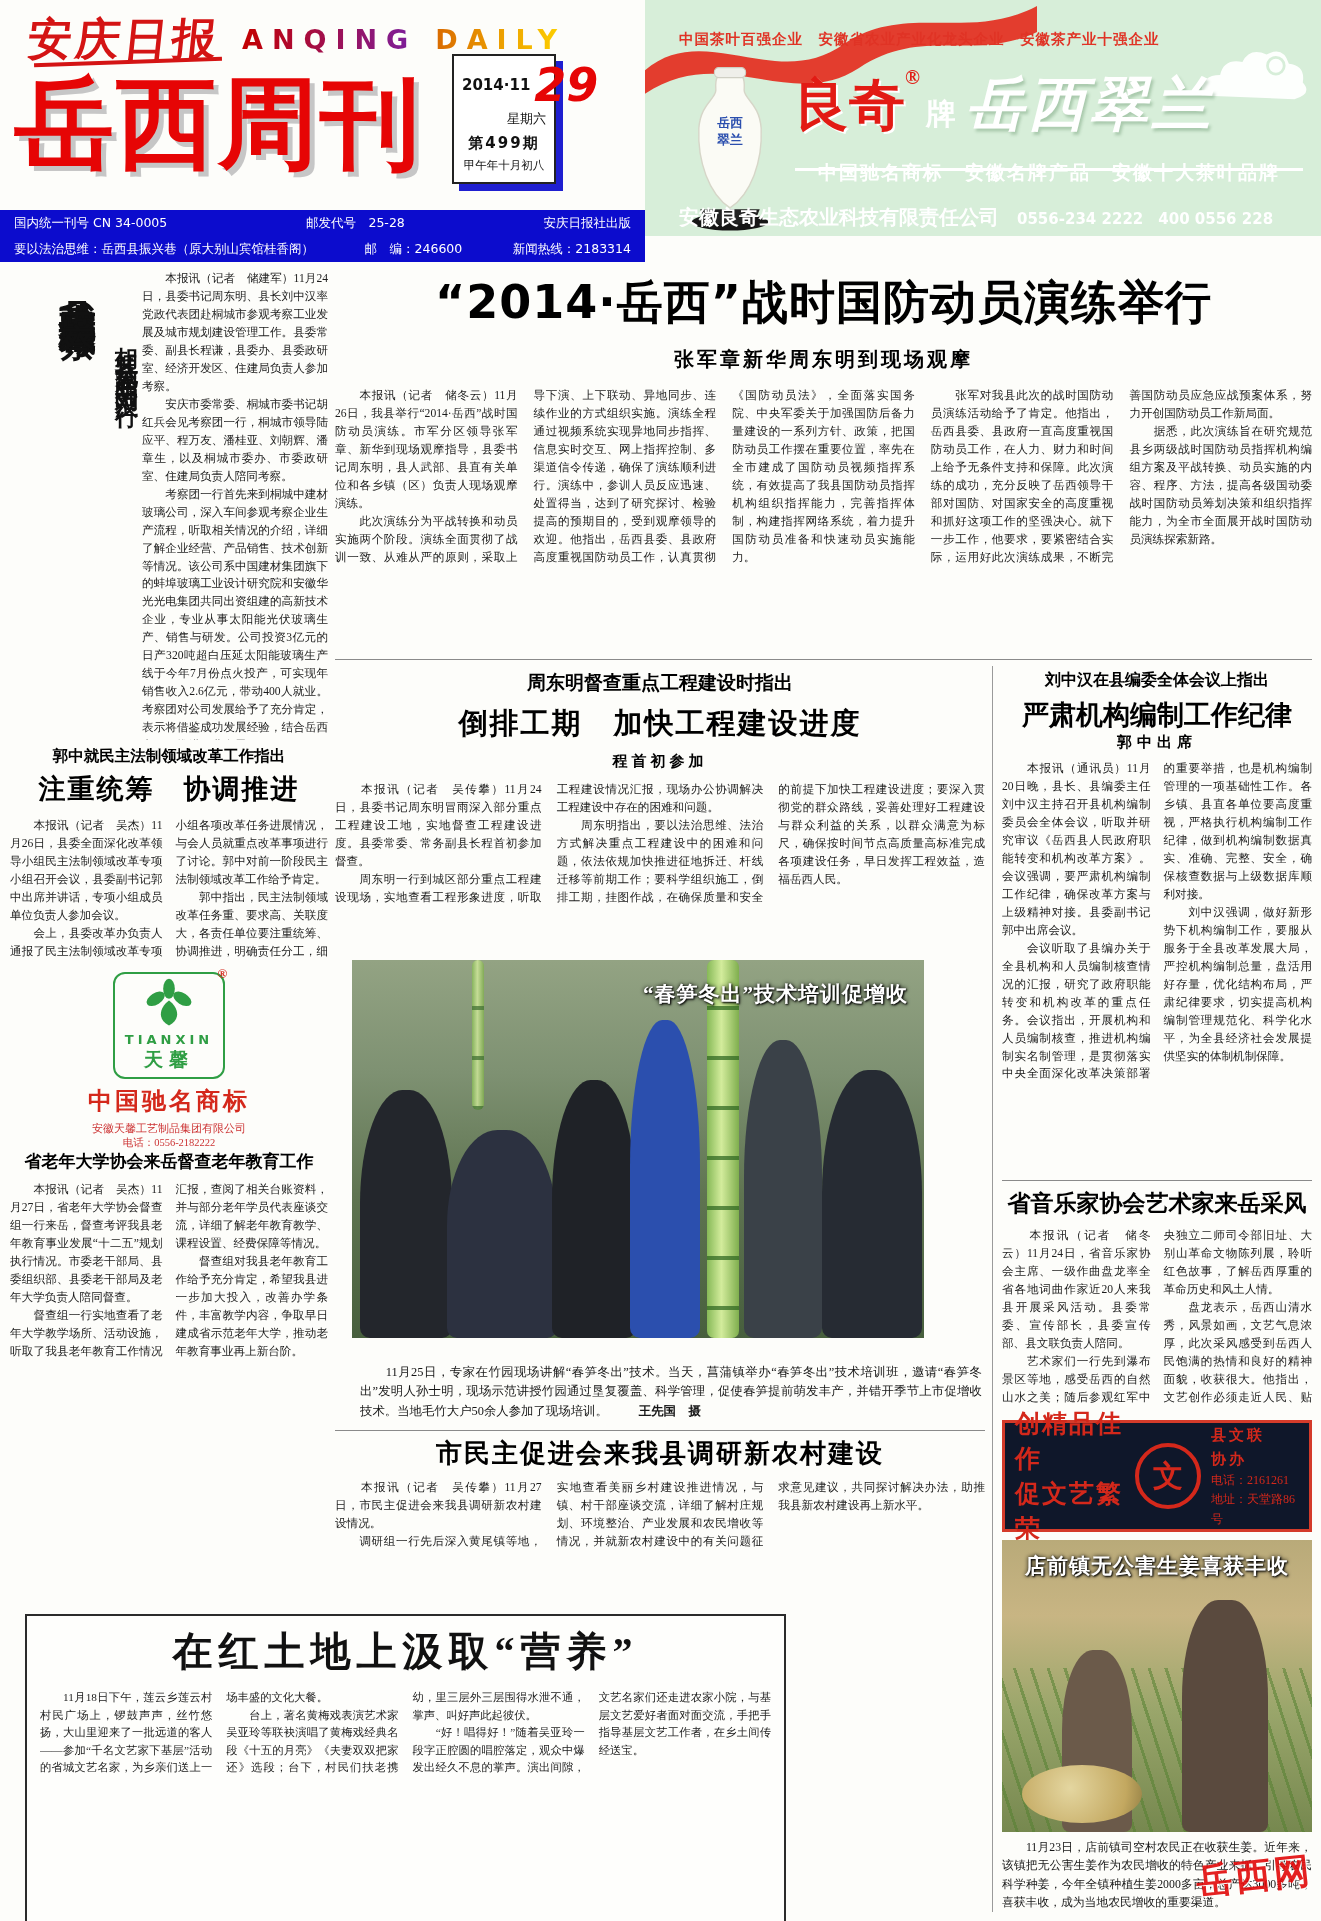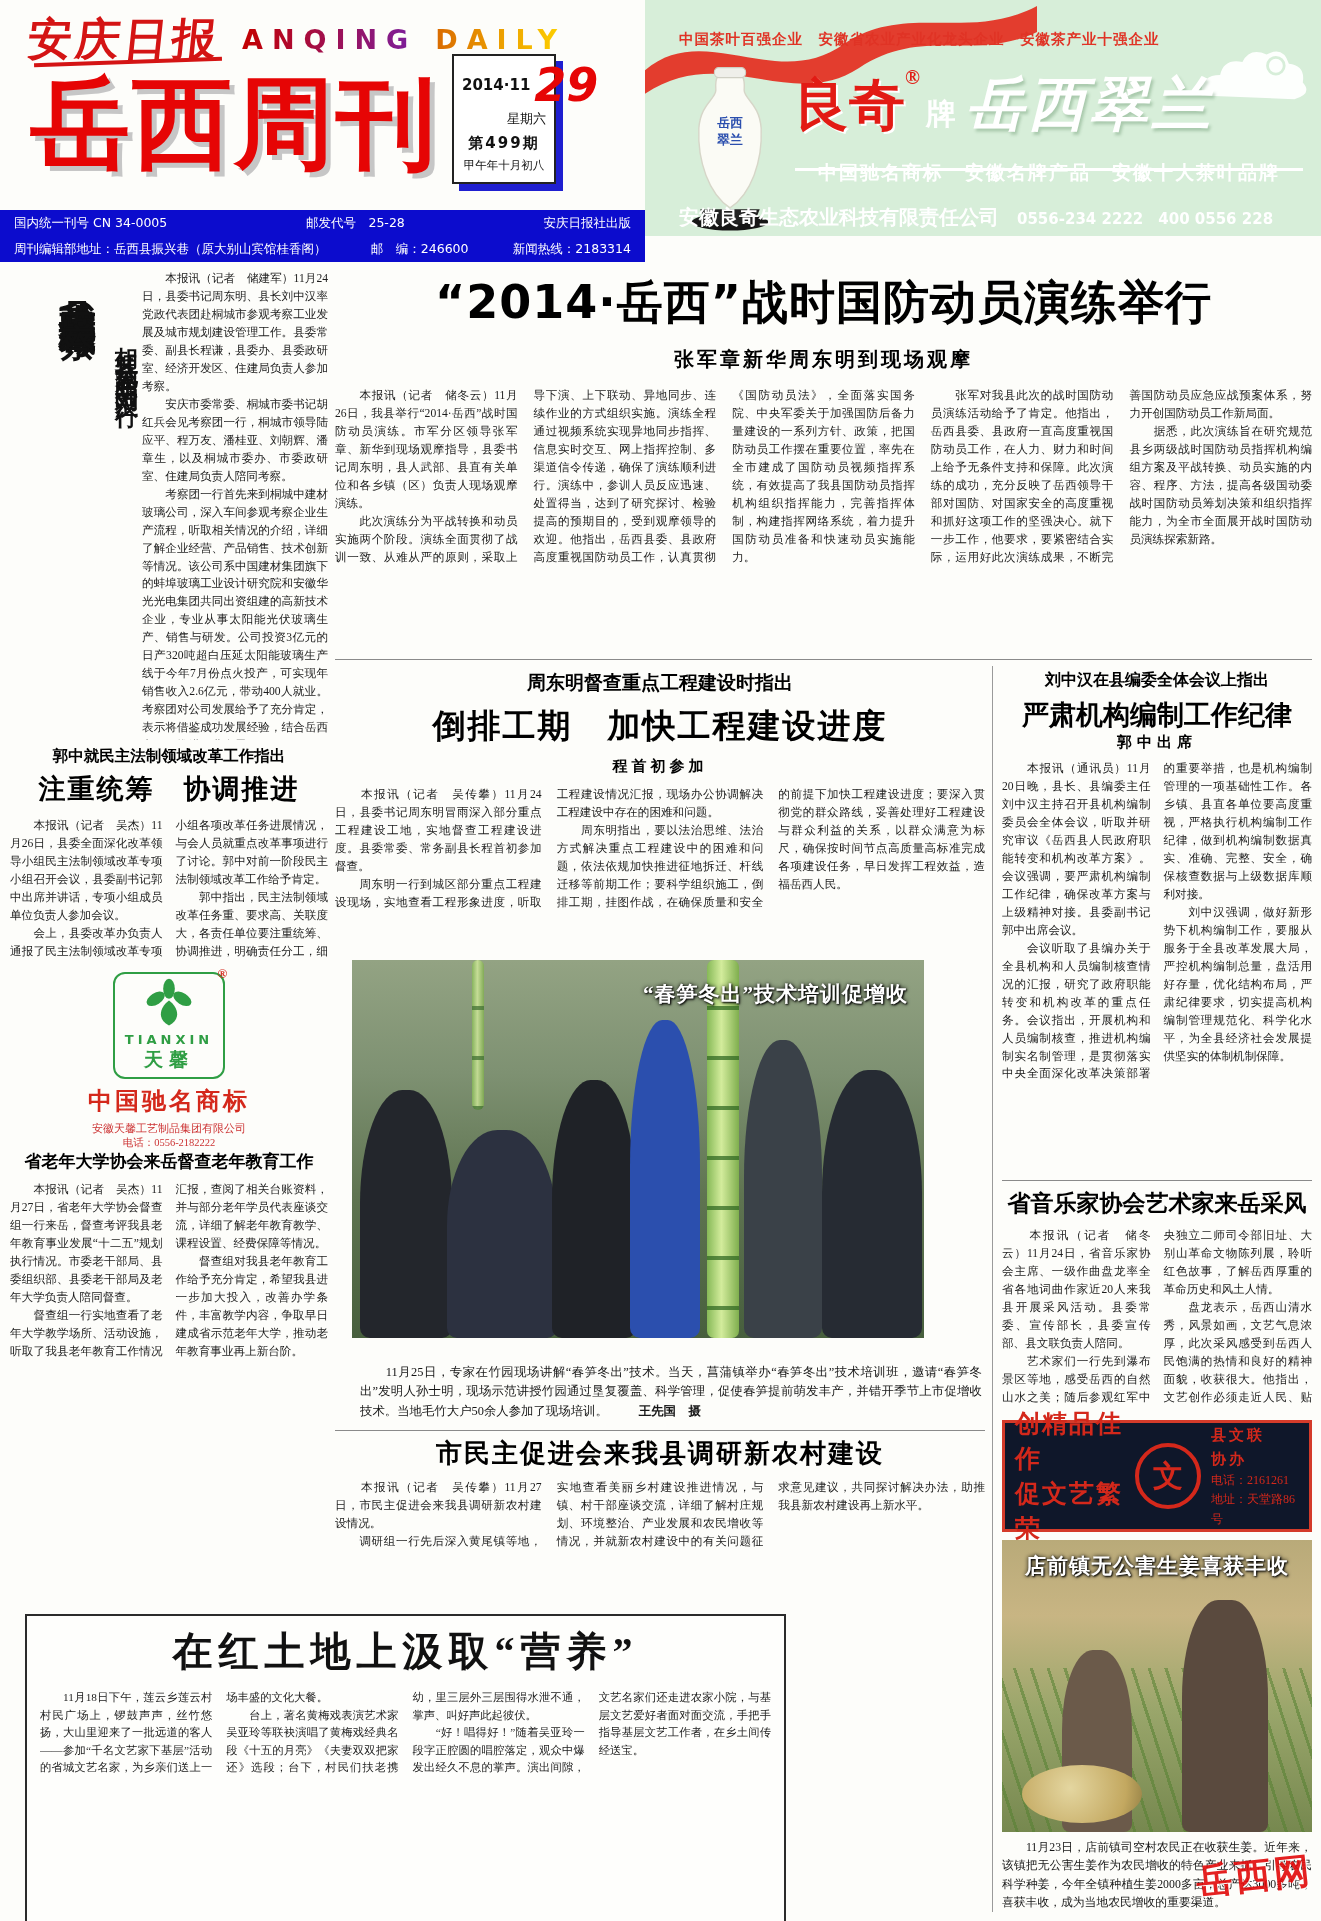--- a/index.html
+++ b/index.html
@@ -81,40 +81,40 @@
 <body>
 
 <div id="page">
 
   <div class="abs paper-cn" style="left:28px;top:10px;">安庆日报</div>
   <div class="abs" style="left:34px;top:60px;width:188px;height:4px;background:#d41414;transform:rotate(-2deg);"></div>
   <div class="abs" style="left:242px;top:24px;">
     <span class="paper-en1 sans">ANQING</span>
     <span class="paper-en2 sans" style="margin-left:14px;">DAILY</span>
   </div>
-  <div class="abs weekly" style="left:30px;top:58px;">岳西周刊</div>
+  <div class="abs weekly" style="left:14px;top:58px;">岳西周刊</div>
 
   <div class="abs datebox sans" style="left:452px;top:54px;width:104px;height:130px;">
     <div style="display:flex;align-items:flex-start;">
       <span style="font-size:15px;font-weight:bold;margin-top:14px;">2014·11</span>
       <span style="font-size:46px;font-weight:800;color:#e60505;margin-left:4px;font-style:italic;line-height:1;">29</span>
     </div>
     <div style="text-align:right;font-size:13px;margin-top:2px;">星期六</div>
     <div style="text-align:center;font-size:15px;font-weight:bold;margin-top:6px;letter-spacing:2px;">第499期</div>
     <div style="text-align:center;font-size:11.5px;margin-top:5px;">甲午年十月初八</div>
   </div>
 
   <div class="abs bluebar" style="left:0;top:210px;width:645px;height:52px;">
     <div class="row">
       <span>国内统一刊号 CN 34-0005</span>
       <span>邮发代号　25-28</span>
       <span>安庆日报社出版</span>
     </div>
     <div class="row">
-      <span>周刊编辑部地址：岳西县振兴巷（原大别山宾馆桂香阁）</span>
+      <span>要以法治思维：岳西县振兴巷（原大别山宾馆桂香阁）</span>
       <span>邮　编：246600</span>
       <span>新闻热线：2183314</span>
     </div>
   </div>
 
   <div class="abs ad" style="left:645px;top:0;width:676px;height:236px;">
     <svg class="abs" style="left:-6px;top:-4px;" width="400" height="130" viewBox="0 0 400 130">
       <path d="M0 80 C60 18 136 98 205 48 C266 6 330 46 398 10 L398 36 C336 66 282 30 220 72 C150 118 80 42 0 102 Z" fill="#e43325" opacity="0.95"></path>
     </svg>
     <div class="abs honors sans" style="left:34px;top:30px;width:620px;">中国茶叶百强企业　安徽省农业产业化龙头企业　安徽茶产业十强企业</div>
@@ -192,21 +192,21 @@
 　　此次演练分为平战转换和动员实施两个阶段。演练全面贯彻了战训一致、从难从严的原则，采取上导下演、上下联动、异地同步、连续作业的方式组织实施。演练全程通过视频系统实现异地同步指挥、信息实时交互、网上指挥控制、多渠道信令传递，确保了演练顺利进行。演练中，参训人员反应迅速、处置得当，达到了研究探讨、检验提高的预期目的，受到观摩领导的欢迎。他指出，岳西县委、县政府高度重视国防动员工作，认真贯彻《国防动员法》，全面落实国务院、中央军委关于加强国防后备力量建设的一系列方针、政策，把国防动员工作摆在重要位置，率先在全市建成了国防动员视频指挥系统，有效提高了我县国防动员指挥机构组织指挥能力，完善指挥体制，构建指挥网络系统，着力提升国防动员准备和快速动员实施能力。
 　　张军对我县此次的战时国防动员演练活动给予了肯定。他指出，岳西县委、县政府一直高度重视国防动员工作，在人力、财力和时间上给予无条件支持和保障。此次演练的成功，充分反映了岳西领导干部对国防、对国家安全的高度重视和抓好这项工作的坚强决心。就下一步工作，他要求，要紧密结合实际，运用好此次演练成果，不断完善国防动员应急应战预案体系，努力开创国防动员工作新局面。
 　　据悉，此次演练旨在研究规范县乡两级战时国防动员指挥机构编组方案及平战转换、动员实施的内容、程序、方法，提高各级国动委战时国防动员筹划决策和组织指挥能力，为全市全面展开战时国防动员演练探索新路。</div>
   </div>
 
   <div class="abs rule-h" style="left:335px;top:659px;width:977px;"></div>
   <div class="abs rule-v" style="left:992px;top:666px;height:1246px;"></div>
 
   <div class="abs" style="left:335px;top:670px;width:650px;">
     <div class="kicker serif" style="font-size:19px;">周东明督查重点工程建设时指出</div>
-    <div class="headline sans" style="font-size:33px;margin-top:8px;letter-spacing:2px;">倒排工期　加快工程建设进度</div>
+    <div class="headline sans" style="font-size:29px;margin-top:8px;letter-spacing:2px;">倒排工期　加快工程建设进度</div>
     <div class="kicker serif" style="font-size:15px;margin-top:8px;letter-spacing:4px;">程首初参加</div>
     <div class="bodytext cols3" style="height:162px;margin-top:10px;">　　本报讯（记者　吴传攀）11月24日，县委书记周东明冒雨深入部分重点工程建设工地，实地督查工程建设进度。县委常委、常务副县长程首初参加督查。
 　　周东明一行到城区部分重点工程建设现场，实地查看工程形象进度，听取工程建设情况汇报，现场办公协调解决工程建设中存在的困难和问题。
 　　周东明指出，要以法治思维、法治方式解决重点工程建设中的困难和问题，依法依规加快推进征地拆迁、杆线迁移等前期工作；要科学组织施工，倒排工期，挂图作战，在确保质量和安全的前提下加快工程建设进度；要深入贯彻党的群众路线，妥善处理好工程建设与群众利益的关系，以群众满意为标尺，确保按时间节点高质量高标准完成各项建设任务，早日发挥工程效益，造福岳西人民。</div>
   </div>
 
   <div class="abs" style="left:1002px;top:670px;width:310px;">
     <div class="kicker serif" style="font-size:16px;">刘中汉在县编委全体会议上指出</div>
     <div class="headline sans" style="font-size:27px;margin-top:6px;">严肃机构编制工作纪律</div>
     <div class="kicker serif" style="font-size:15px;letter-spacing:5px;">郭中出席</div>

